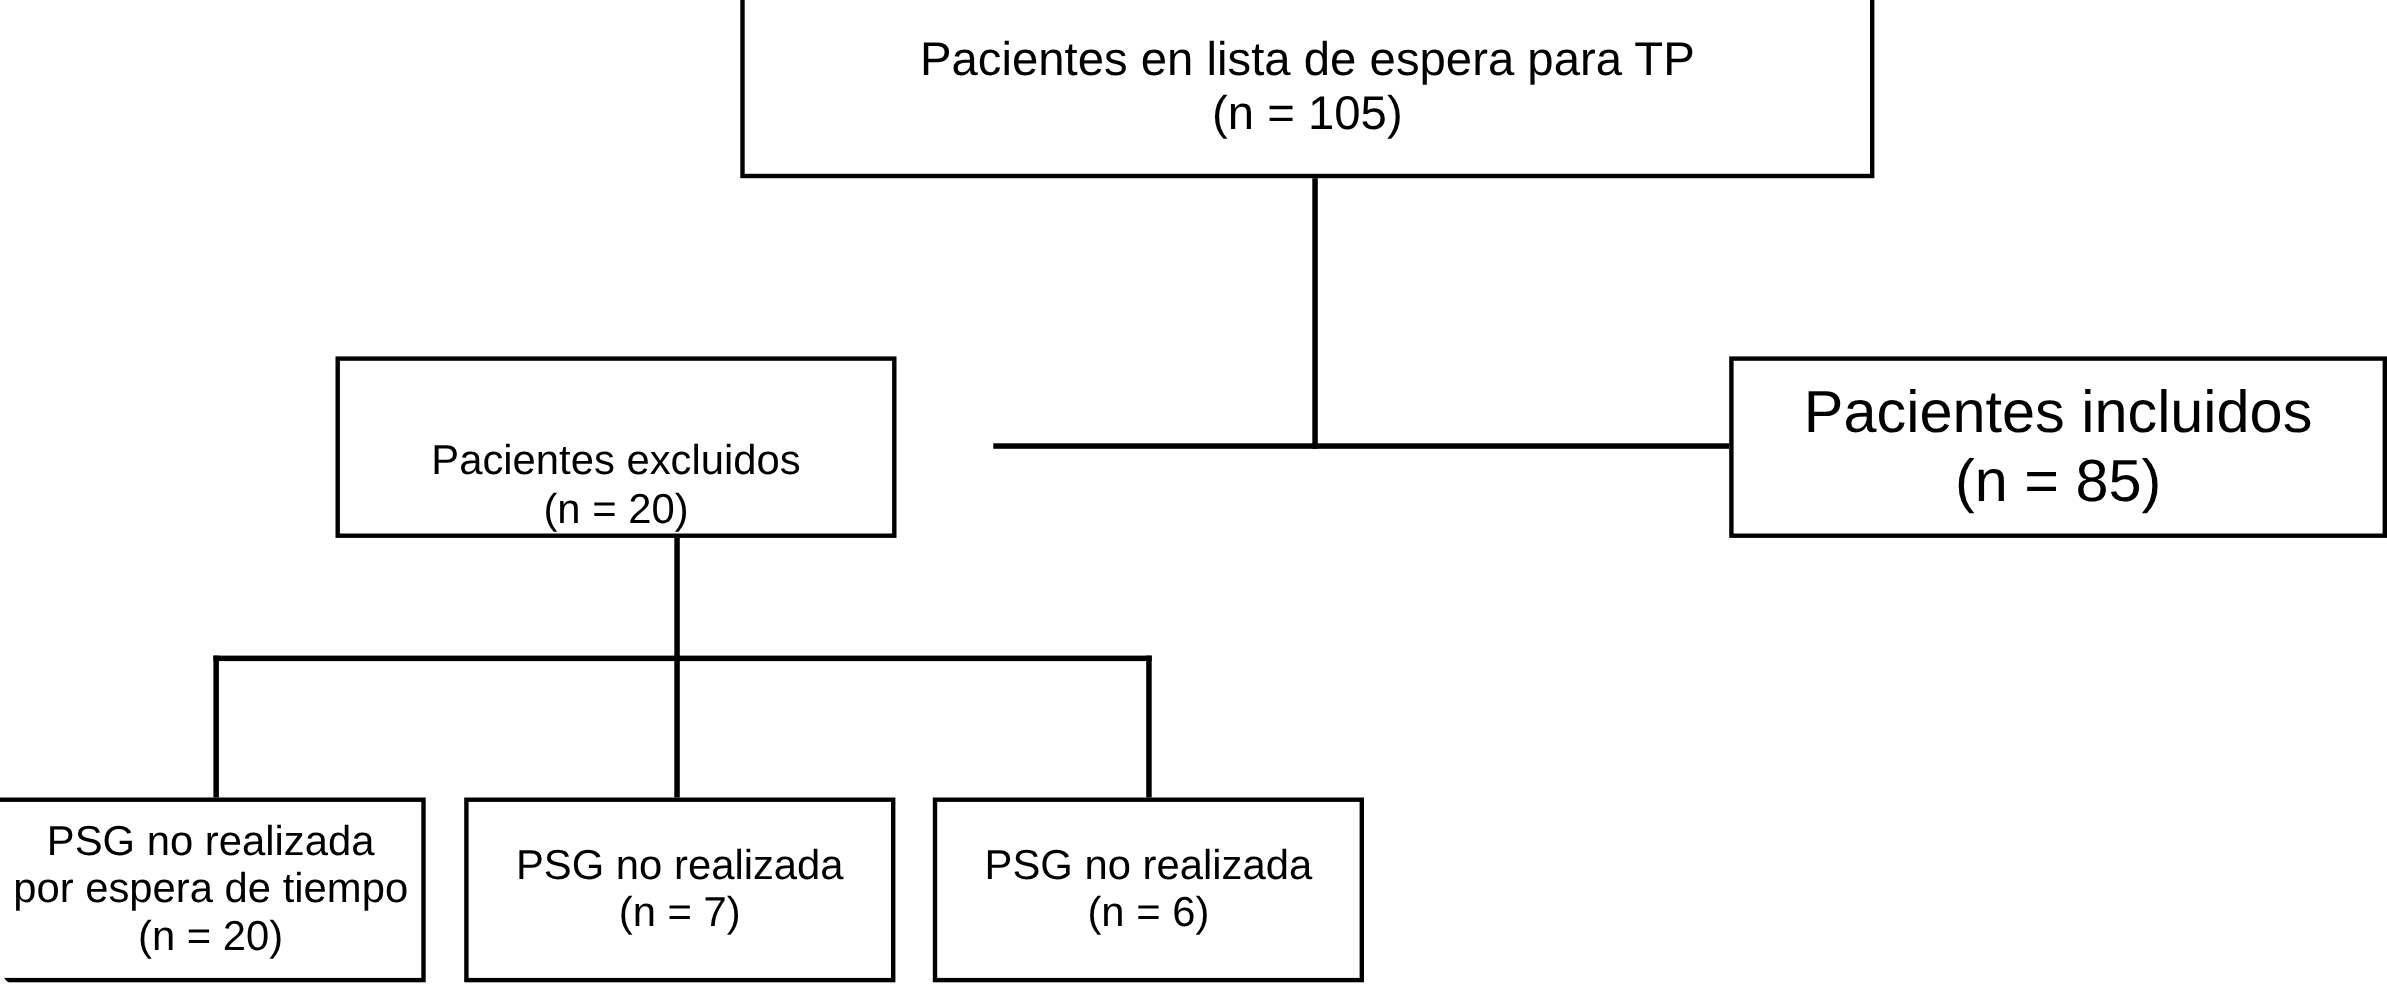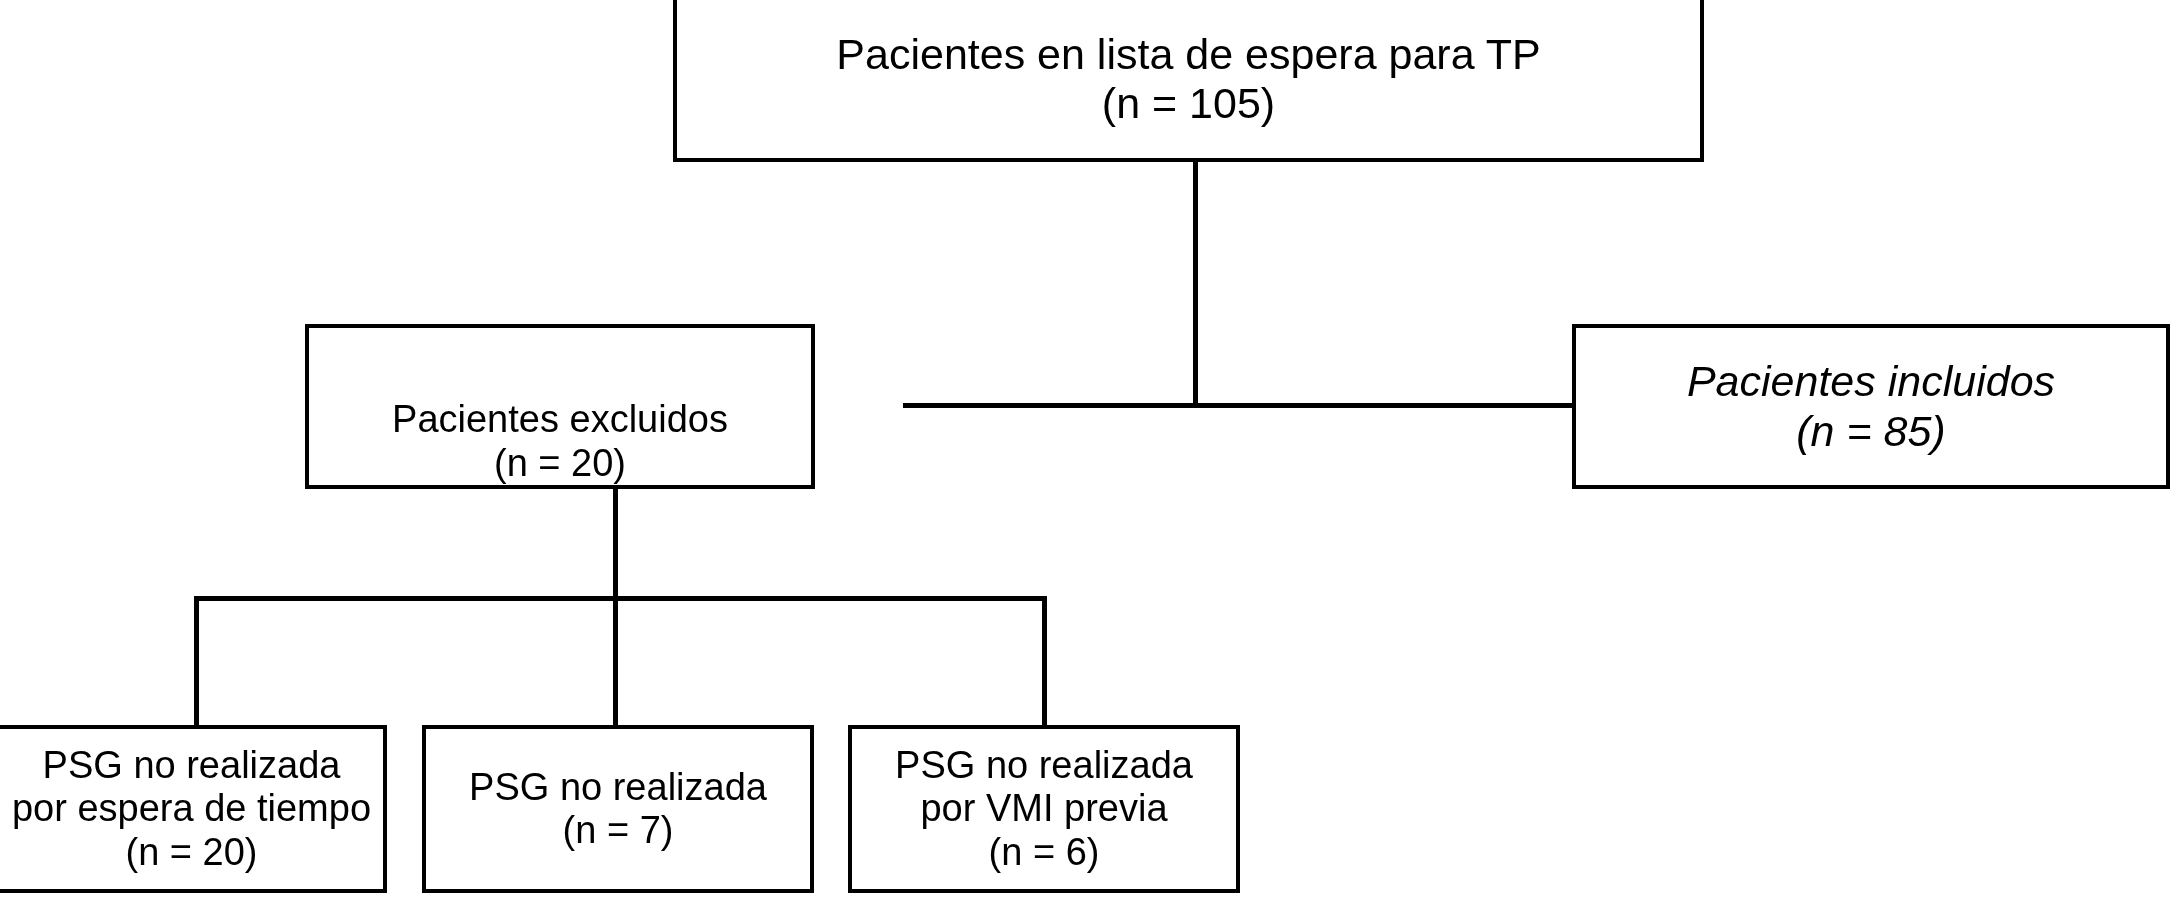--- a/index.html
+++ b/index.html
@@ -11,20 +11,21 @@
   body {
     font-family: "Liberation Sans", sans-serif;
     color: #000000;
   }
   #canvas {
     position: relative;
     width: 2170px;
     height: 897px;
     background: #ffffff;
     overflow: hidden;
+    border-radius: 19px;
   }
   .node {
     position: absolute;
     box-sizing: border-box;
     border: 4px solid #000000;
     background: #ffffff;
     display: flex;
     flex-direction: column;
     align-items: center;
     justify-content: center;
@@ -42,22 +43,21 @@
     left: 673px;  top: -4px;   width: 1031px; height: 166px;
     font-size: 43px;
   }
   #node-excluded {
     left: 305px;  top: 324px;  width: 510px;  height: 165px;
     font-size: 38px;
     justify-content: flex-end;
   }
   #node-included {
     left: 1572px; top: 324px;  width: 598px;  height: 165px;
-    font-size: 43px;
-    font-style: italic;
+    font-size: 54px;
   }
   #node-psg-time {
     left: -4px;   top: 725px;  width: 391px;  height: 168px;
     font-size: 38px;
   }
   #node-psg-nivm {
     left: 422px;  top: 725px;  width: 392px;  height: 168px;
     font-size: 38px;
   }
   #node-psg-imv {
@@ -119,17 +119,16 @@
     <span class="line">(n = 20)</span>
   </div>
 
   <div class="node" id="node-psg-nivm">
     <span class="line">PSG no realizada</span>
     <span class="line">(n = 7)</span>
   </div>
 
   <div class="node" id="node-psg-imv">
     <span class="line">PSG no realizada</span>
-    <span class="line">por VMI previa</span>
     <span class="line">(n = 6)</span>
   </div>
 
 </div>
 
 </body></html>

